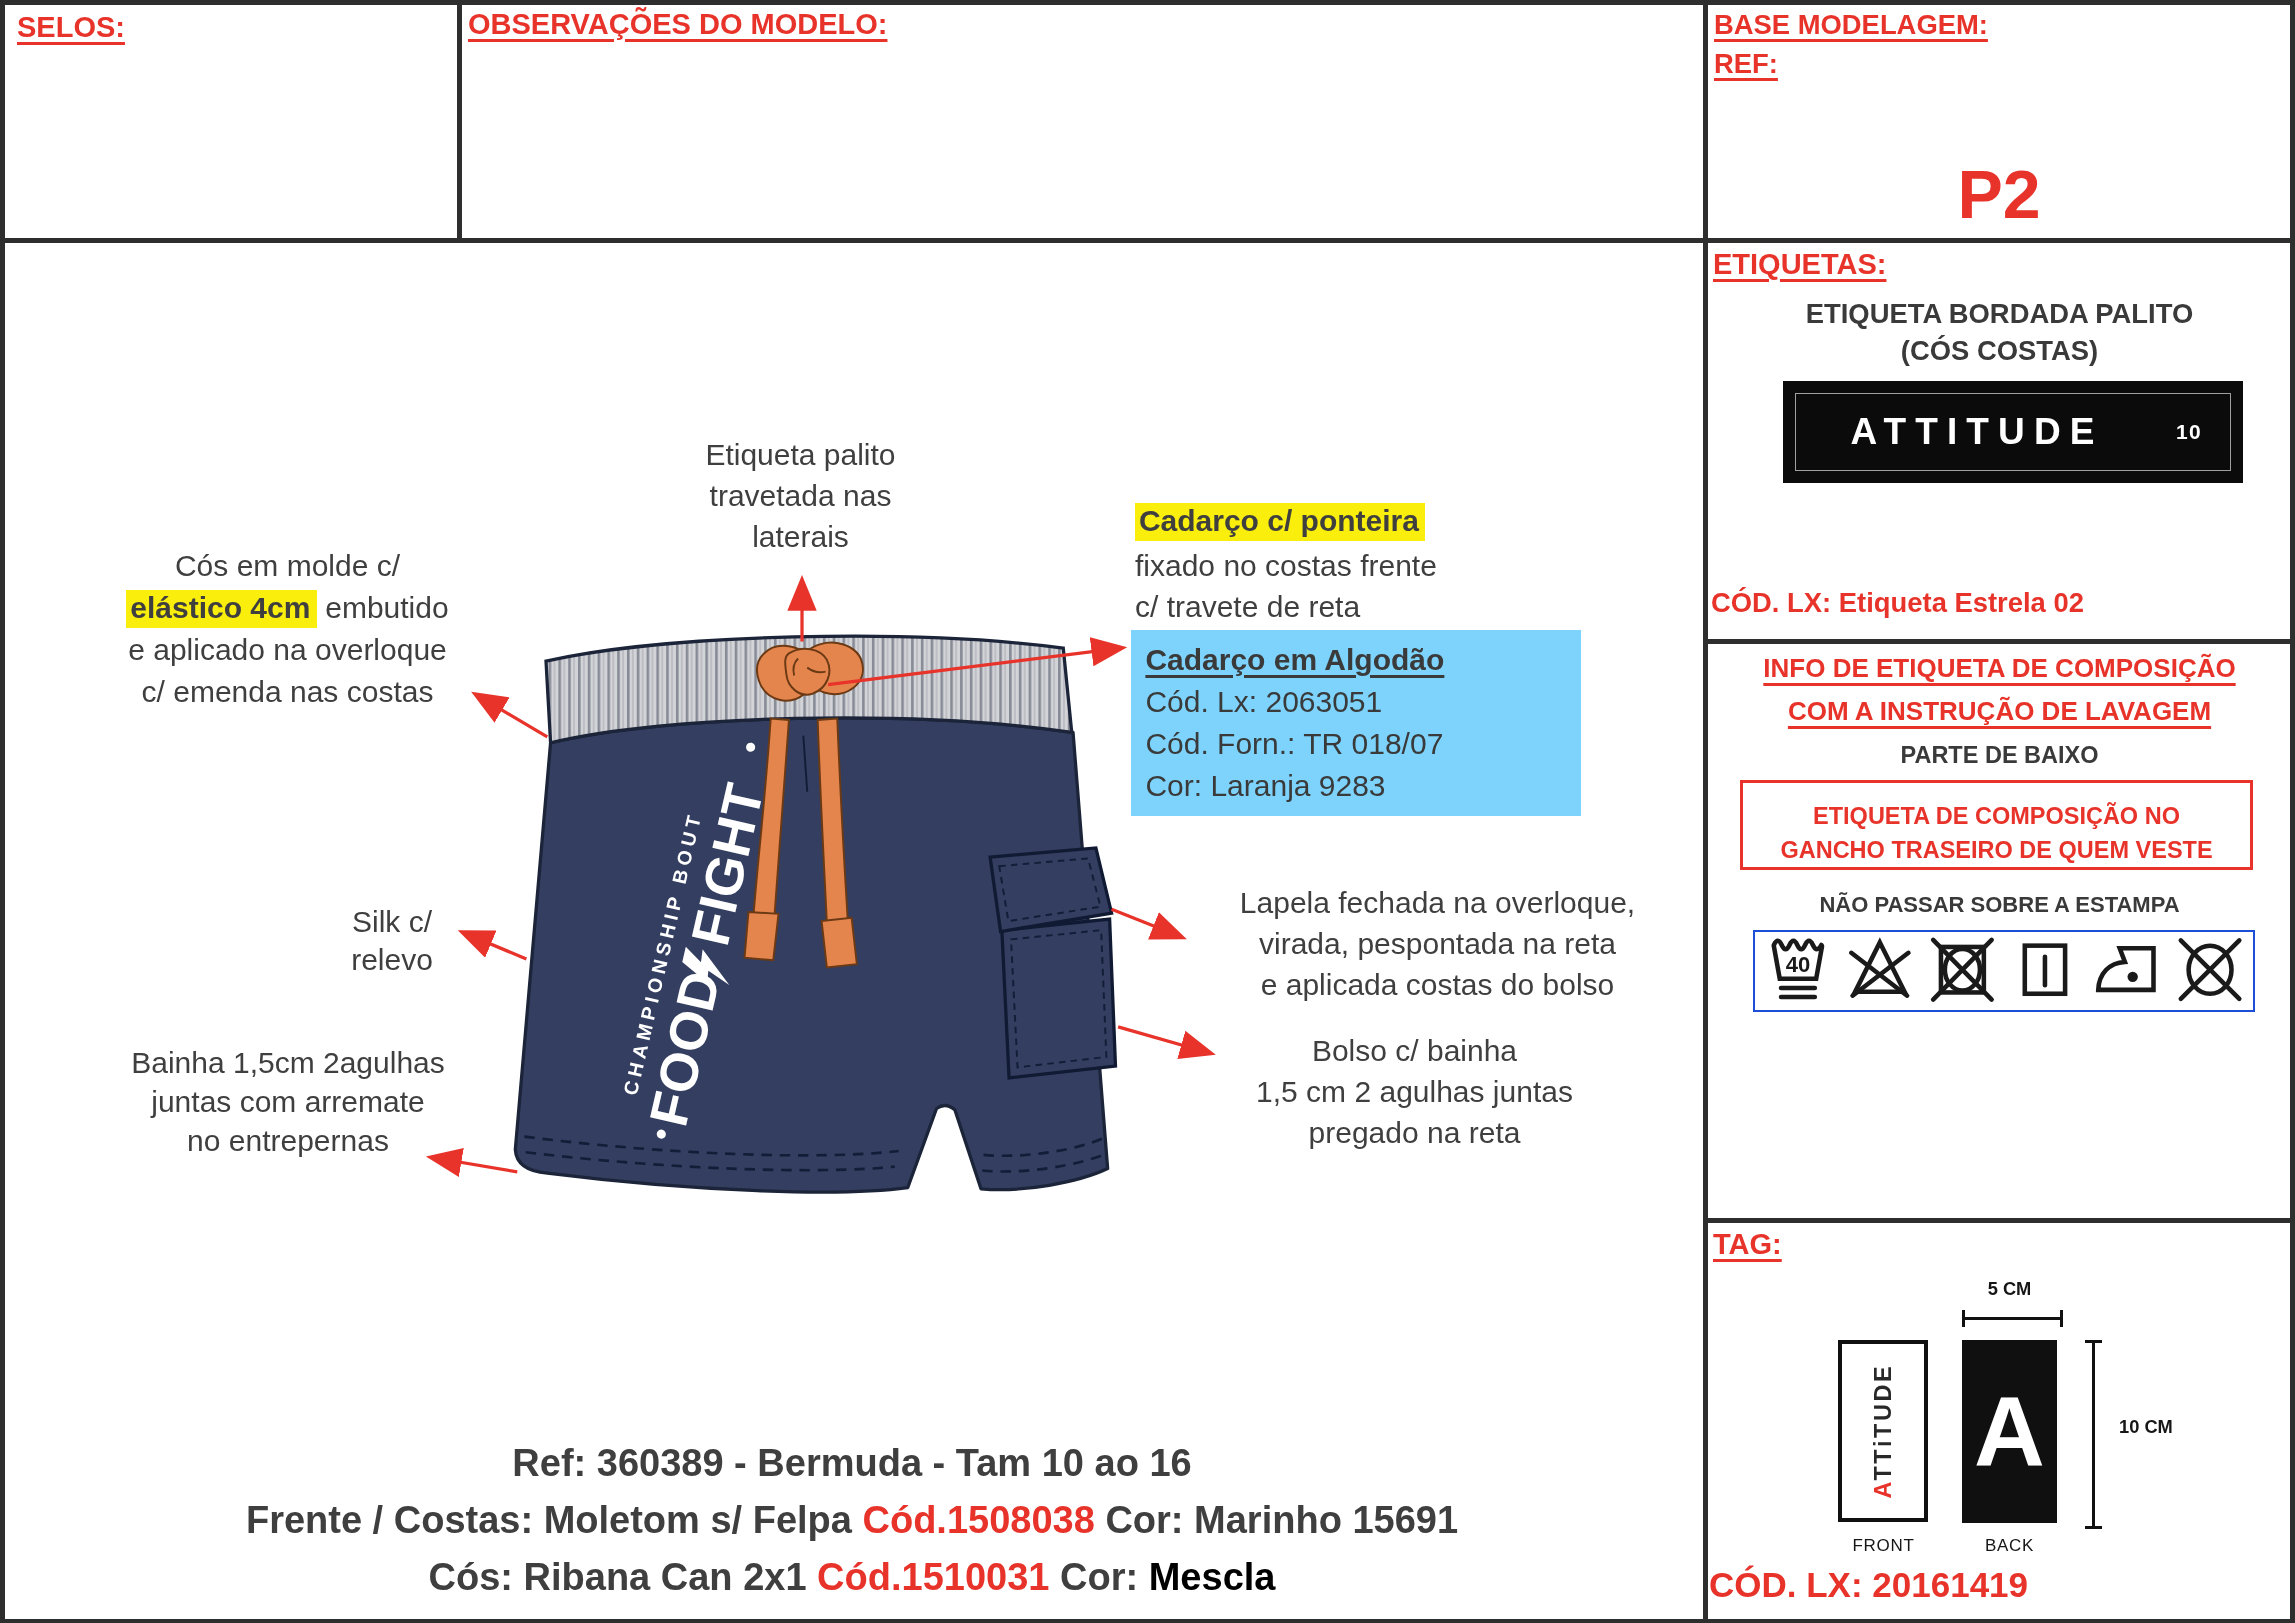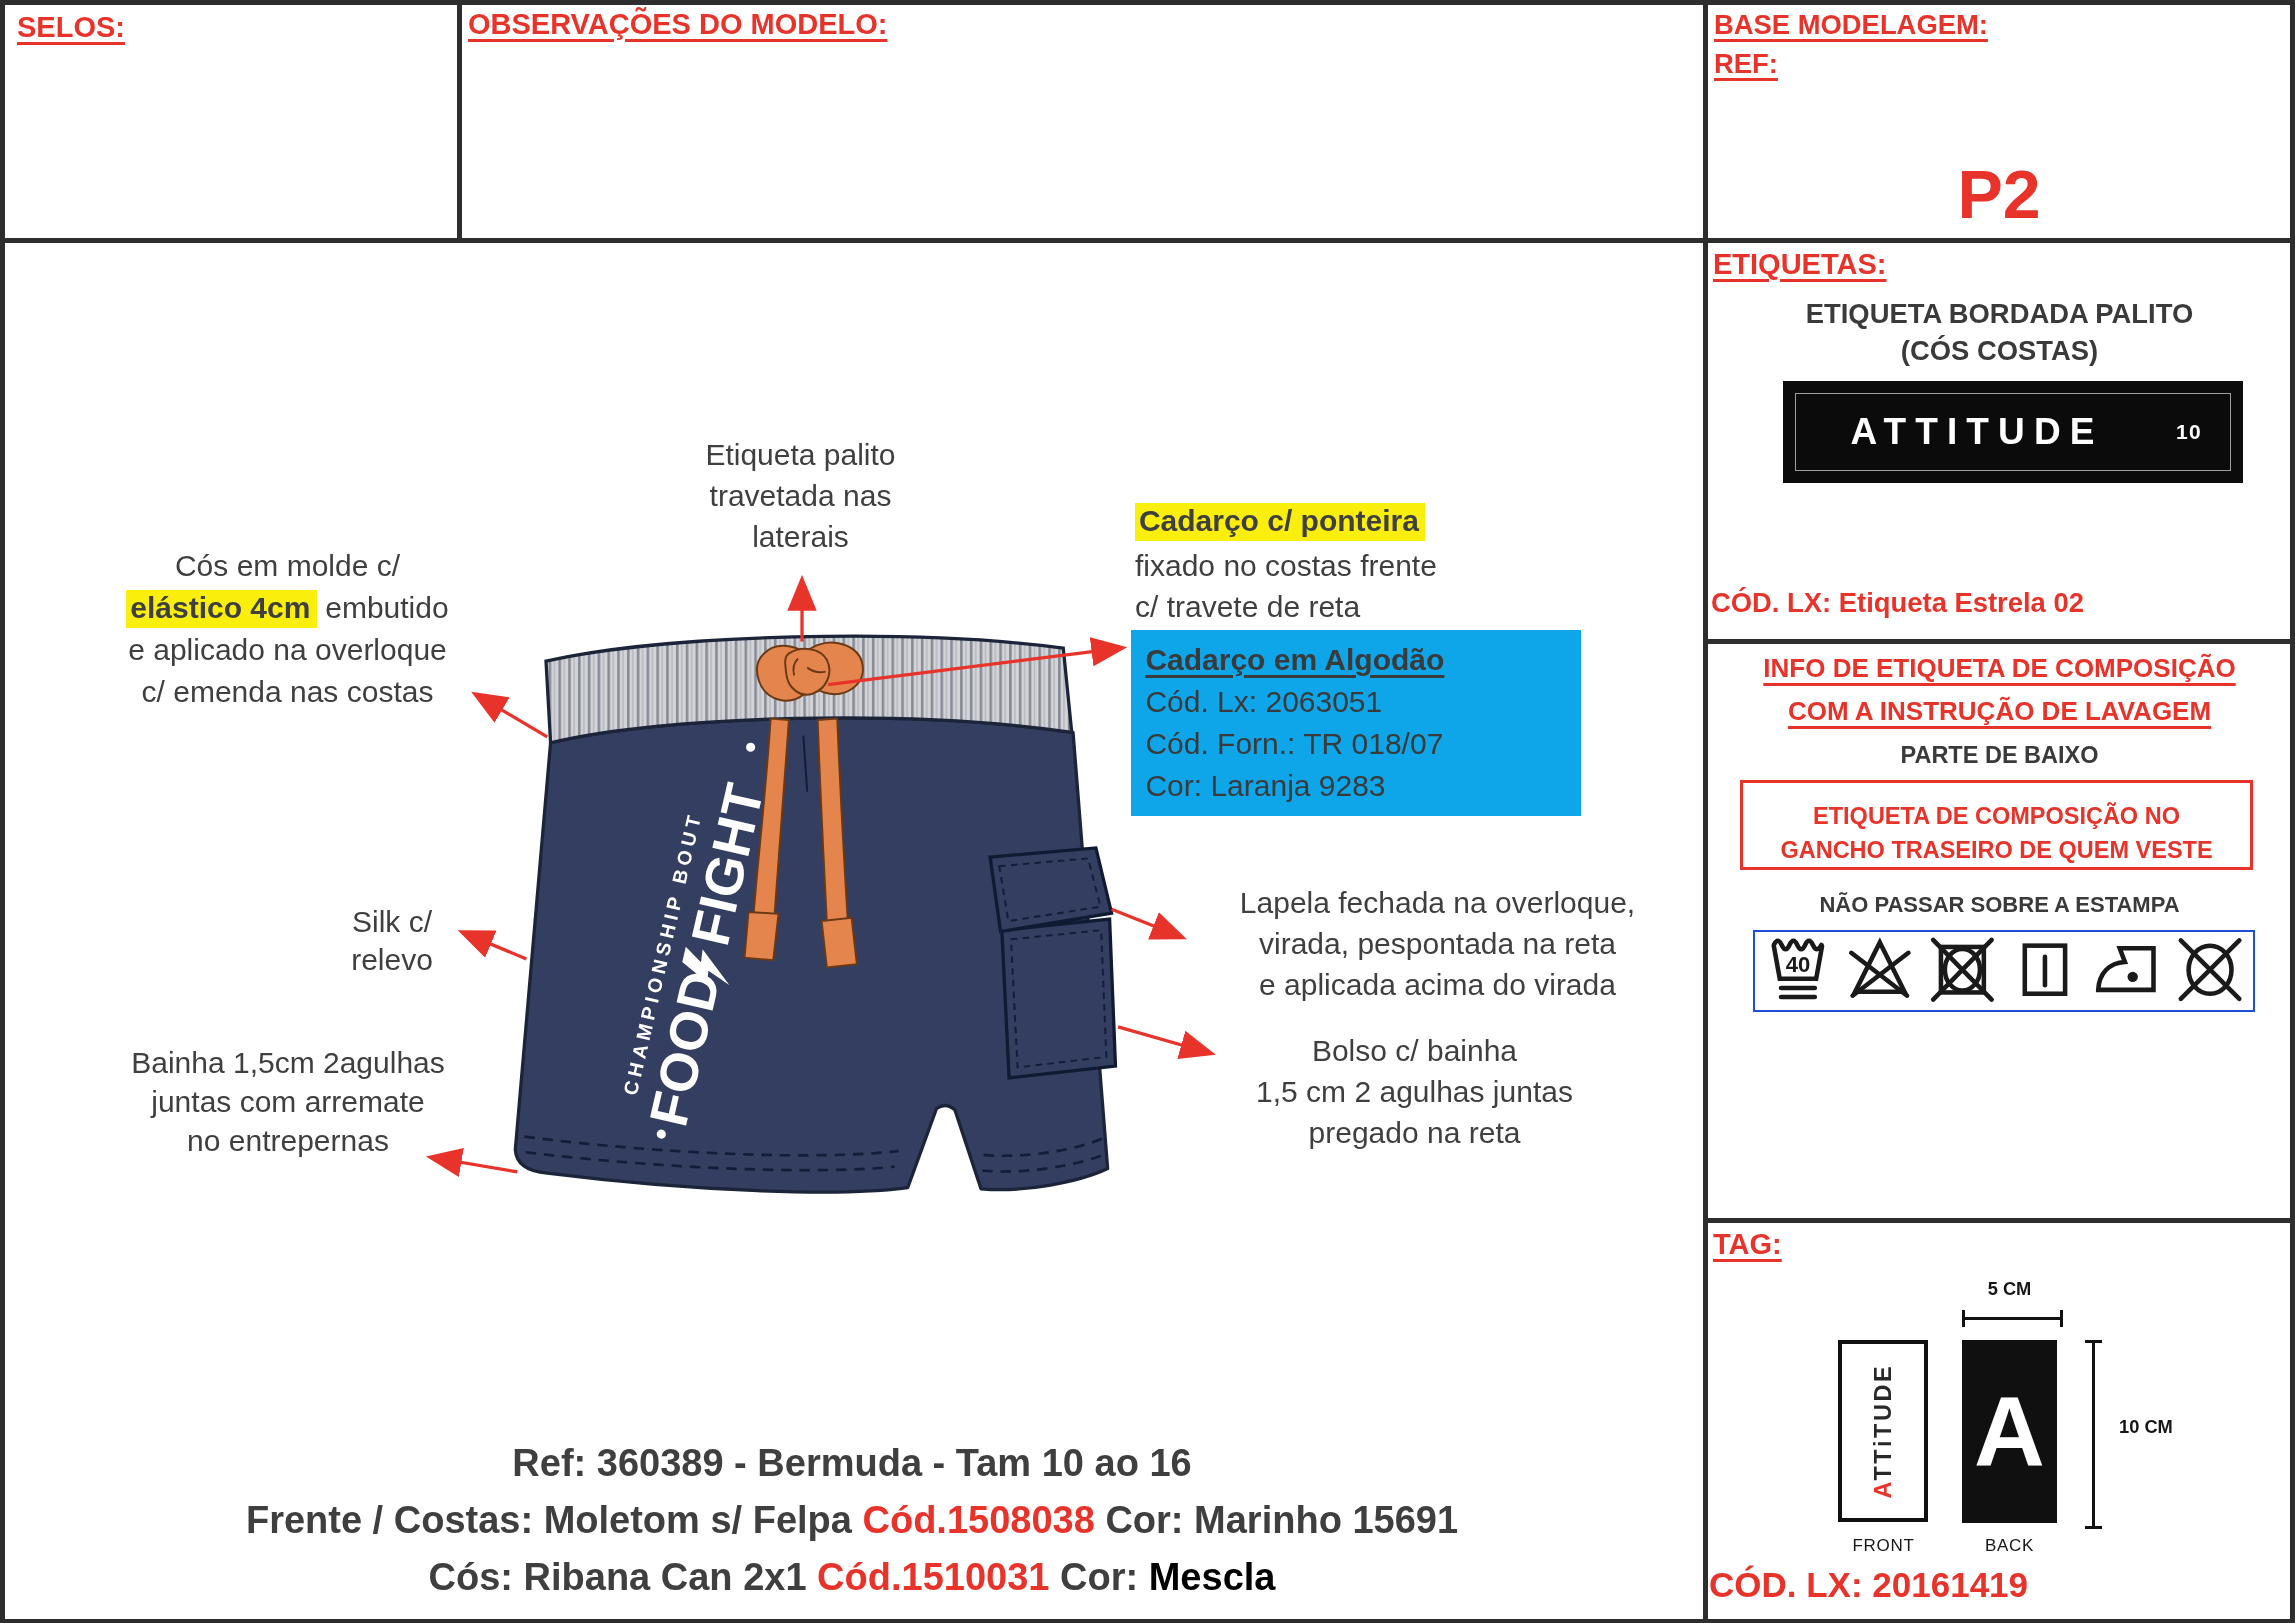--- a/index.html
+++ b/index.html
@@ -7,21 +7,21 @@
         font-family:"Liberation Sans",sans-serif;overflow:hidden;}
   .abs{position:absolute;}
   .frame{left:0;top:0;width:2285px;height:1614px;border:5.2px solid #2e2e2e;}
   .gridline{background:#2e2e2e;}
   .red{color:#e8332a;}
   .hdr{font-weight:bold;font-size:29px;color:#e8332a;text-decoration:underline;
        text-decoration-thickness:3.3px;text-underline-offset:5.2px;}
   .center{text-align:center;}
   .ann{font-size:30px;color:#3f3f3f;line-height:41px;}
   .hl{background:#f9ee0c;font-weight:bold;padding:1.3px 6.5px 3.9px 3.9px;}
-  .ybox{background:#0ea5e9;padding:9.1px 14.4px;font-size:30px;color:#3a3a3a;line-height:42px;}
+  .ybox{background:#7dd3fc;padding:9.1px 14.4px;font-size:30px;color:#3a3a3a;line-height:42px;}
   .ybox .title{font-weight:bold;text-decoration:underline;text-decoration-thickness:2.6px;text-underline-offset:5.2px;}
   .subt{font-weight:bold;font-size:27.4px;color:#3a3a3a;line-height:37px;}
   .infoT{font-weight:bold;font-size:26px;color:#e8332a;line-height:43px;
          text-decoration:underline;text-decoration-thickness:2.6px;text-underline-offset:5.9px;}
   .redbox{border:3.9px solid #e8332a;color:#e8332a;font-weight:bold;font-size:23.5px;line-height:34px;
           display:flex;flex-direction:column;justify-content:flex-end;}
   .blabel{background:#0b0b0b;}
   .blabel .inner{position:absolute;left:11.8px;top:11.8px;right:11.8px;bottom:11.8px;border:1.3px solid #a0a0a0;}
   .blabel .brand{position:absolute;left:0;right:72px;top:50%;transform:translateY(-50%);
           text-align:center;color:#fff;font-weight:bold;font-size:37px;letter-spacing:9.1px;}
@@ -227,21 +227,21 @@
 
   <div class="abs ann center" style="left:69px;top:1043px;width:438px;line-height:39px;">
     <div>Bainha 1,5cm 2agulhas</div>
     <div>juntas com arremate</div>
     <div>no entrepernas</div>
   </div>
 
   <div class="abs ann center" style="left:1173px;top:882px;width:529px;">
     <div>Lapela fechada na overloque,</div>
     <div>virada, pespontada na reta</div>
-    <div>e aplicada acima do virada</div>
+    <div>e aplicada costas do bolso</div>
   </div>
 
   <div class="abs ann center" style="left:1186px;top:1030px;width:457px;">
     <div>Bolso c/ bainha</div>
     <div>1,5 cm 2 agulhas juntas</div>
     <div>pregado na reta</div>
   </div>
 
   <div class="abs footer center" style="left:78px;top:1435px;width:1548px;">
     <div>Ref: 360389 - Bermuda - Tam 10 ao 16</div>

